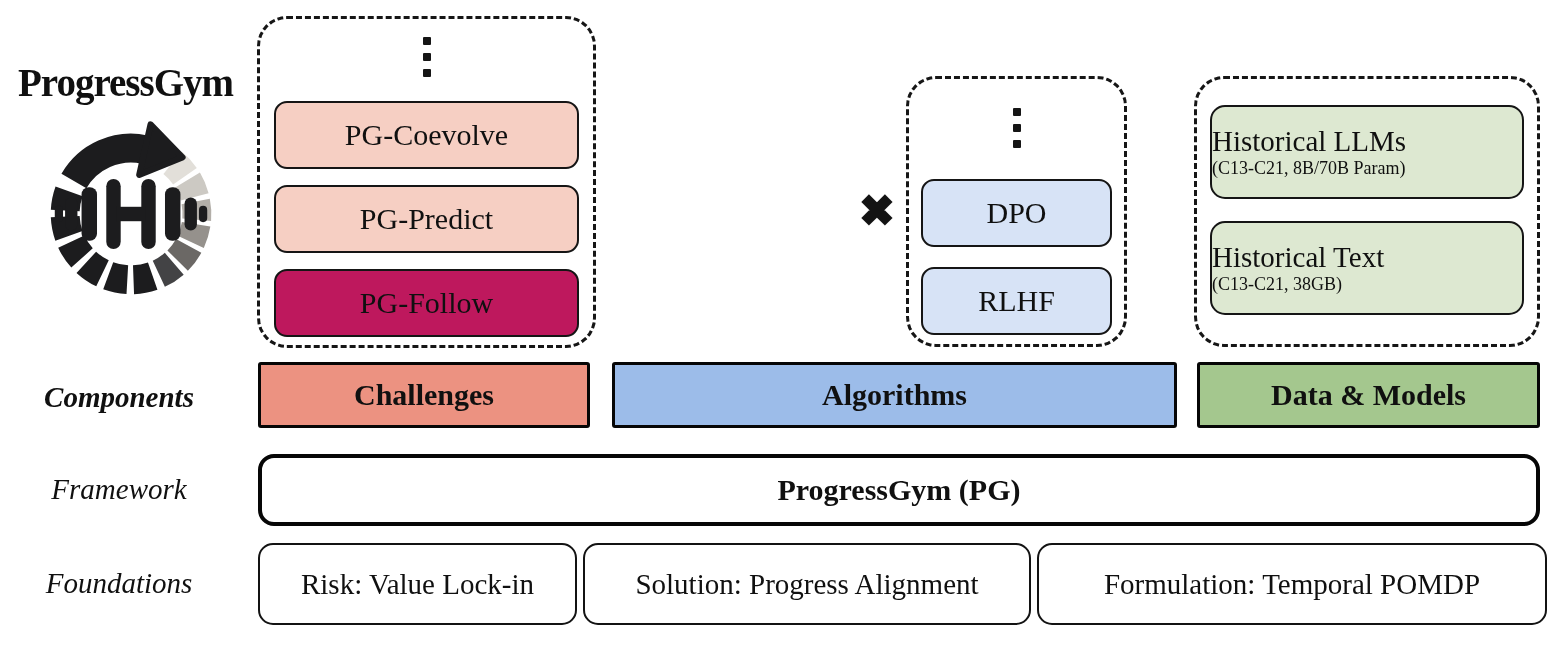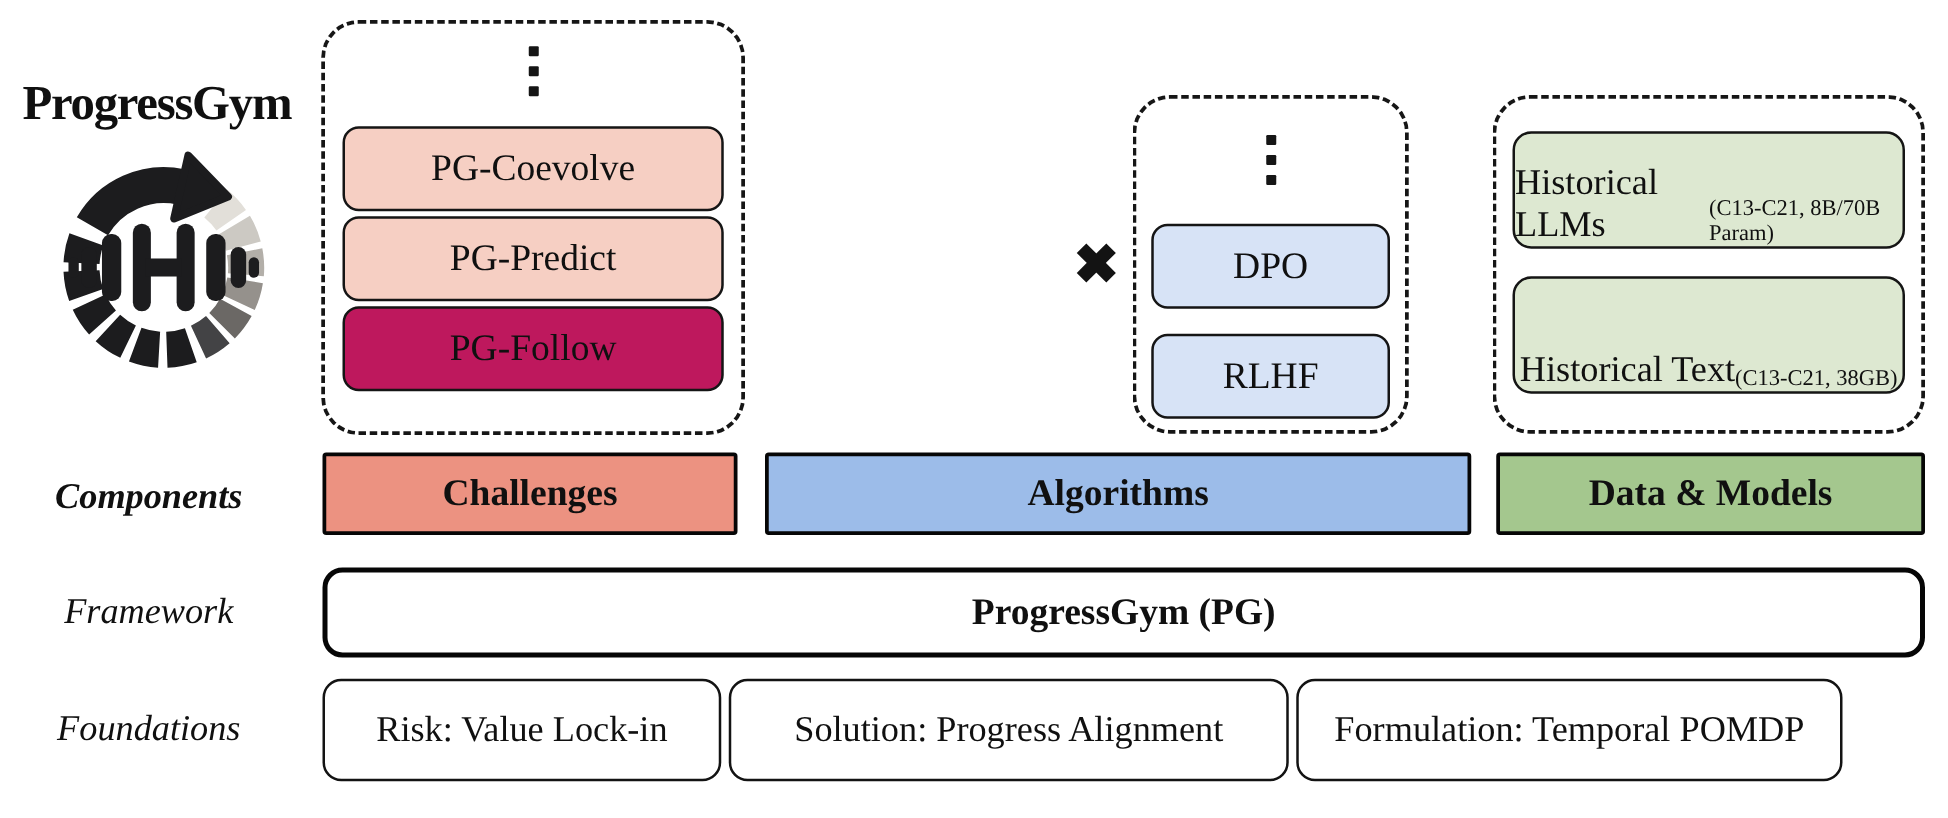--- a/index.html
+++ b/index.html
@@ -22,24 +22,24 @@
   .g-methods{left:906px;top:76px;width:221px;height:271px;padding:14px 12px 0 12px;}
   .g-data{left:1194px;top:76px;width:346px;height:271px;padding:26px 13px 0 13px;}
   
   .vdots{display:flex;flex-direction:column;align-items:center;justify-content:center;gap:8px;}
   .vdots i{display:block;width:8px;height:8px;background:#151515;border-radius:1px;}
   .vd-tall{height:56px;margin-bottom:16px;flex:0 0 auto;}
   .vd-mid{height:70px;margin-bottom:16px;flex:0 0 auto;}
   
   .pill{flex:0 0 68px;display:flex;align-items:center;justify-content:center;
         border:2.5px solid #151515;border-radius:13px;font-size:30px;box-sizing:border-box;}
-  .g-challenges .pill{margin-bottom:4px;}
+  .g-challenges .pill{margin-bottom:16px;}
   .g-paradigms .pill,.g-methods .pill{margin-bottom:20px;}
   
-  .databox{flex:0 0 94px;display:flex;flex-direction:row;align-items:flex-end;justify-content:center;
+  .databox{flex:0 0 94px;display:flex;flex-direction:column;align-items:flex-start;justify-content:center;
            border:2.5px solid #151515;border-radius:15px;box-sizing:border-box;margin-bottom:22px;line-height:1.15;}
   .databox .db-title{font-size:29px;}
   .databox .db-sub{font-size:18px;}
   
   .cross{position:absolute;left:846px;top:184px;width:62px;height:56px;line-height:56px;
          text-align:center;font-size:44px;font-weight:bold;color:#131313;}
   
   .comp-box{position:absolute;top:362px;height:66px;border:3.5px solid #060606;border-radius:3px;
             box-sizing:border-box;display:flex;align-items:center;justify-content:center;
             font-weight:bold;font-size:30px;}
@@ -49,21 +49,21 @@
   
   .framework-box{position:absolute;left:258px;top:454px;width:1282px;height:72px;
                  border:4.5px solid #060606;border-radius:16px;background:#ffffff;box-sizing:border-box;
                  display:flex;align-items:center;justify-content:center;font-weight:bold;font-size:30px;}
   
   .fnd-box{position:absolute;top:543px;height:82px;border:2.5px solid #131313;border-radius:15px;
            background:#ffffff;box-sizing:border-box;display:flex;align-items:center;justify-content:center;
            font-size:29px;white-space:pre;}
   .fnd-risk{left:258px;width:319px;}
   .fnd-solution{left:583px;width:448px;}
-  .fnd-formulation{left:1037px;width:437px;}
+  .fnd-formulation{left:1037px;width:510px;}
   .fnd-prefix{font-weight:normal;}
 </style>
 </head>
 <body>
 
 <div class="canvas">
 
   <div class="brand-title">ProgressGym</div>
 
   <svg class="logo" viewBox="0 0 200 224" xmlns="http://www.w3.org/2000/svg">

